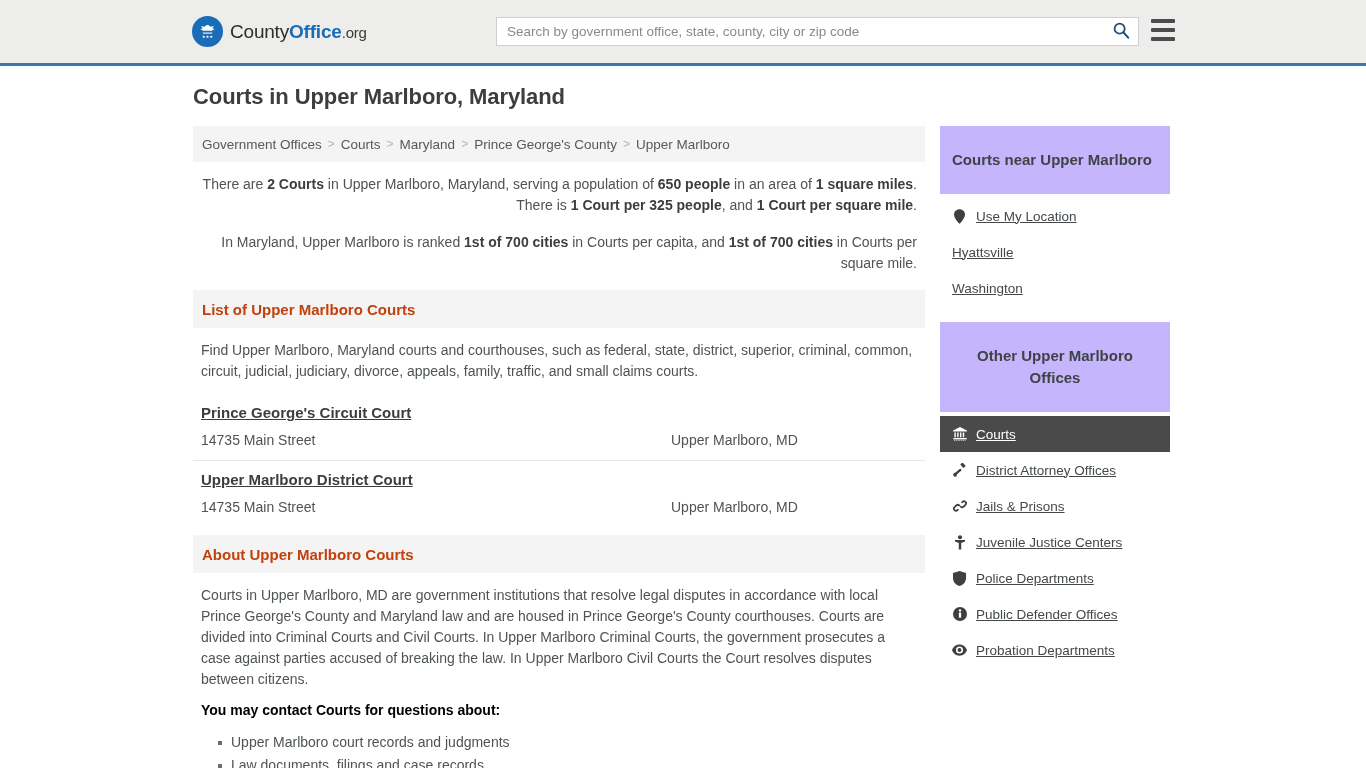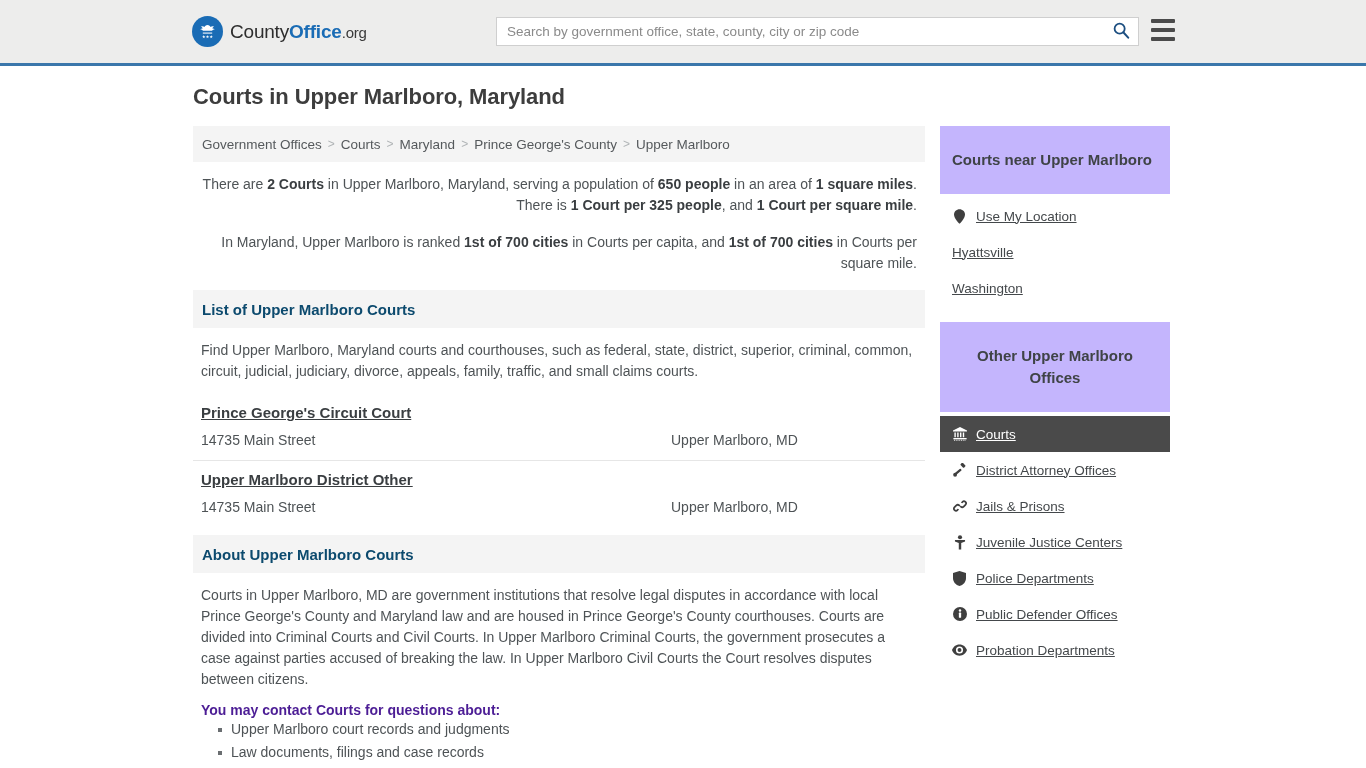--- a/index.html
+++ b/index.html
@@ -158,21 +158,21 @@
     height: 38px;
     display: flex;
     align-items: center;
     padding: 0 9px;
     margin-top: 8px;
   }
   .section-head h2 {
     margin: 0;
     font-size: 15px;
     font-weight: bold;
-    color: #0c4a6e;
+    color: #c2410c;
   }
   .section-body { padding: 12px 8px 0 8px; }
   .section-body p {
     margin: 0 0 12px 0;
     font-size: 14px;
     line-height: 21px;
     color: #4e5356;
   }
 
   
@@ -193,24 +193,24 @@
   .listing-row {
     display: flex;
     font-size: 14px;
     color: #4e5356;
   }
   .listing-addr { width: 470px; }
   .listing-city { }
 
   
   .contact-head {
-    margin: 4px 0 0 8px;
+    margin: 4px 0 13px 8px;
     font-size: 14px;
     font-weight: bold;
-    color: #4c1d95;
+    color: #000000;
   }
   ul.contact-list {
     margin: 0;
     padding-left: 38px;
     list-style: none;
   }
   ul.contact-list li {
     font-size: 14px;
     line-height: 23px;
     color: #4e5356;
@@ -336,21 +336,21 @@
 
         <div class="section-body">
           <p>Find Upper Marlboro, Maryland courts and courthouses, such as federal, state, district, superior, criminal, common, circuit, judicial, judiciary, divorce, appeals, family, traffic, and small claims courts.</p>
         </div>
 
         <div id="court-listings">
             <div class="listing"><a class="listing-name" href="#">Prince George's Circuit Court</a><div class="listing-row">
                 <div class="listing-addr">14735 Main Street</div>
                 <div class="listing-city">Upper Marlboro, MD</div>
               </div></div>
-            <div class="listing"><a class="listing-name" href="#">Upper Marlboro District Other</a><div class="listing-row">
+            <div class="listing"><a class="listing-name" href="#">Upper Marlboro District Court</a><div class="listing-row">
                 <div class="listing-addr">14735 Main Street</div>
                 <div class="listing-city">Upper Marlboro, MD</div>
               </div></div>
           </div>
 
         <div class="section-head">
           <h2>About Upper Marlboro Courts</h2>
         </div>
 
         <div class="section-body">

